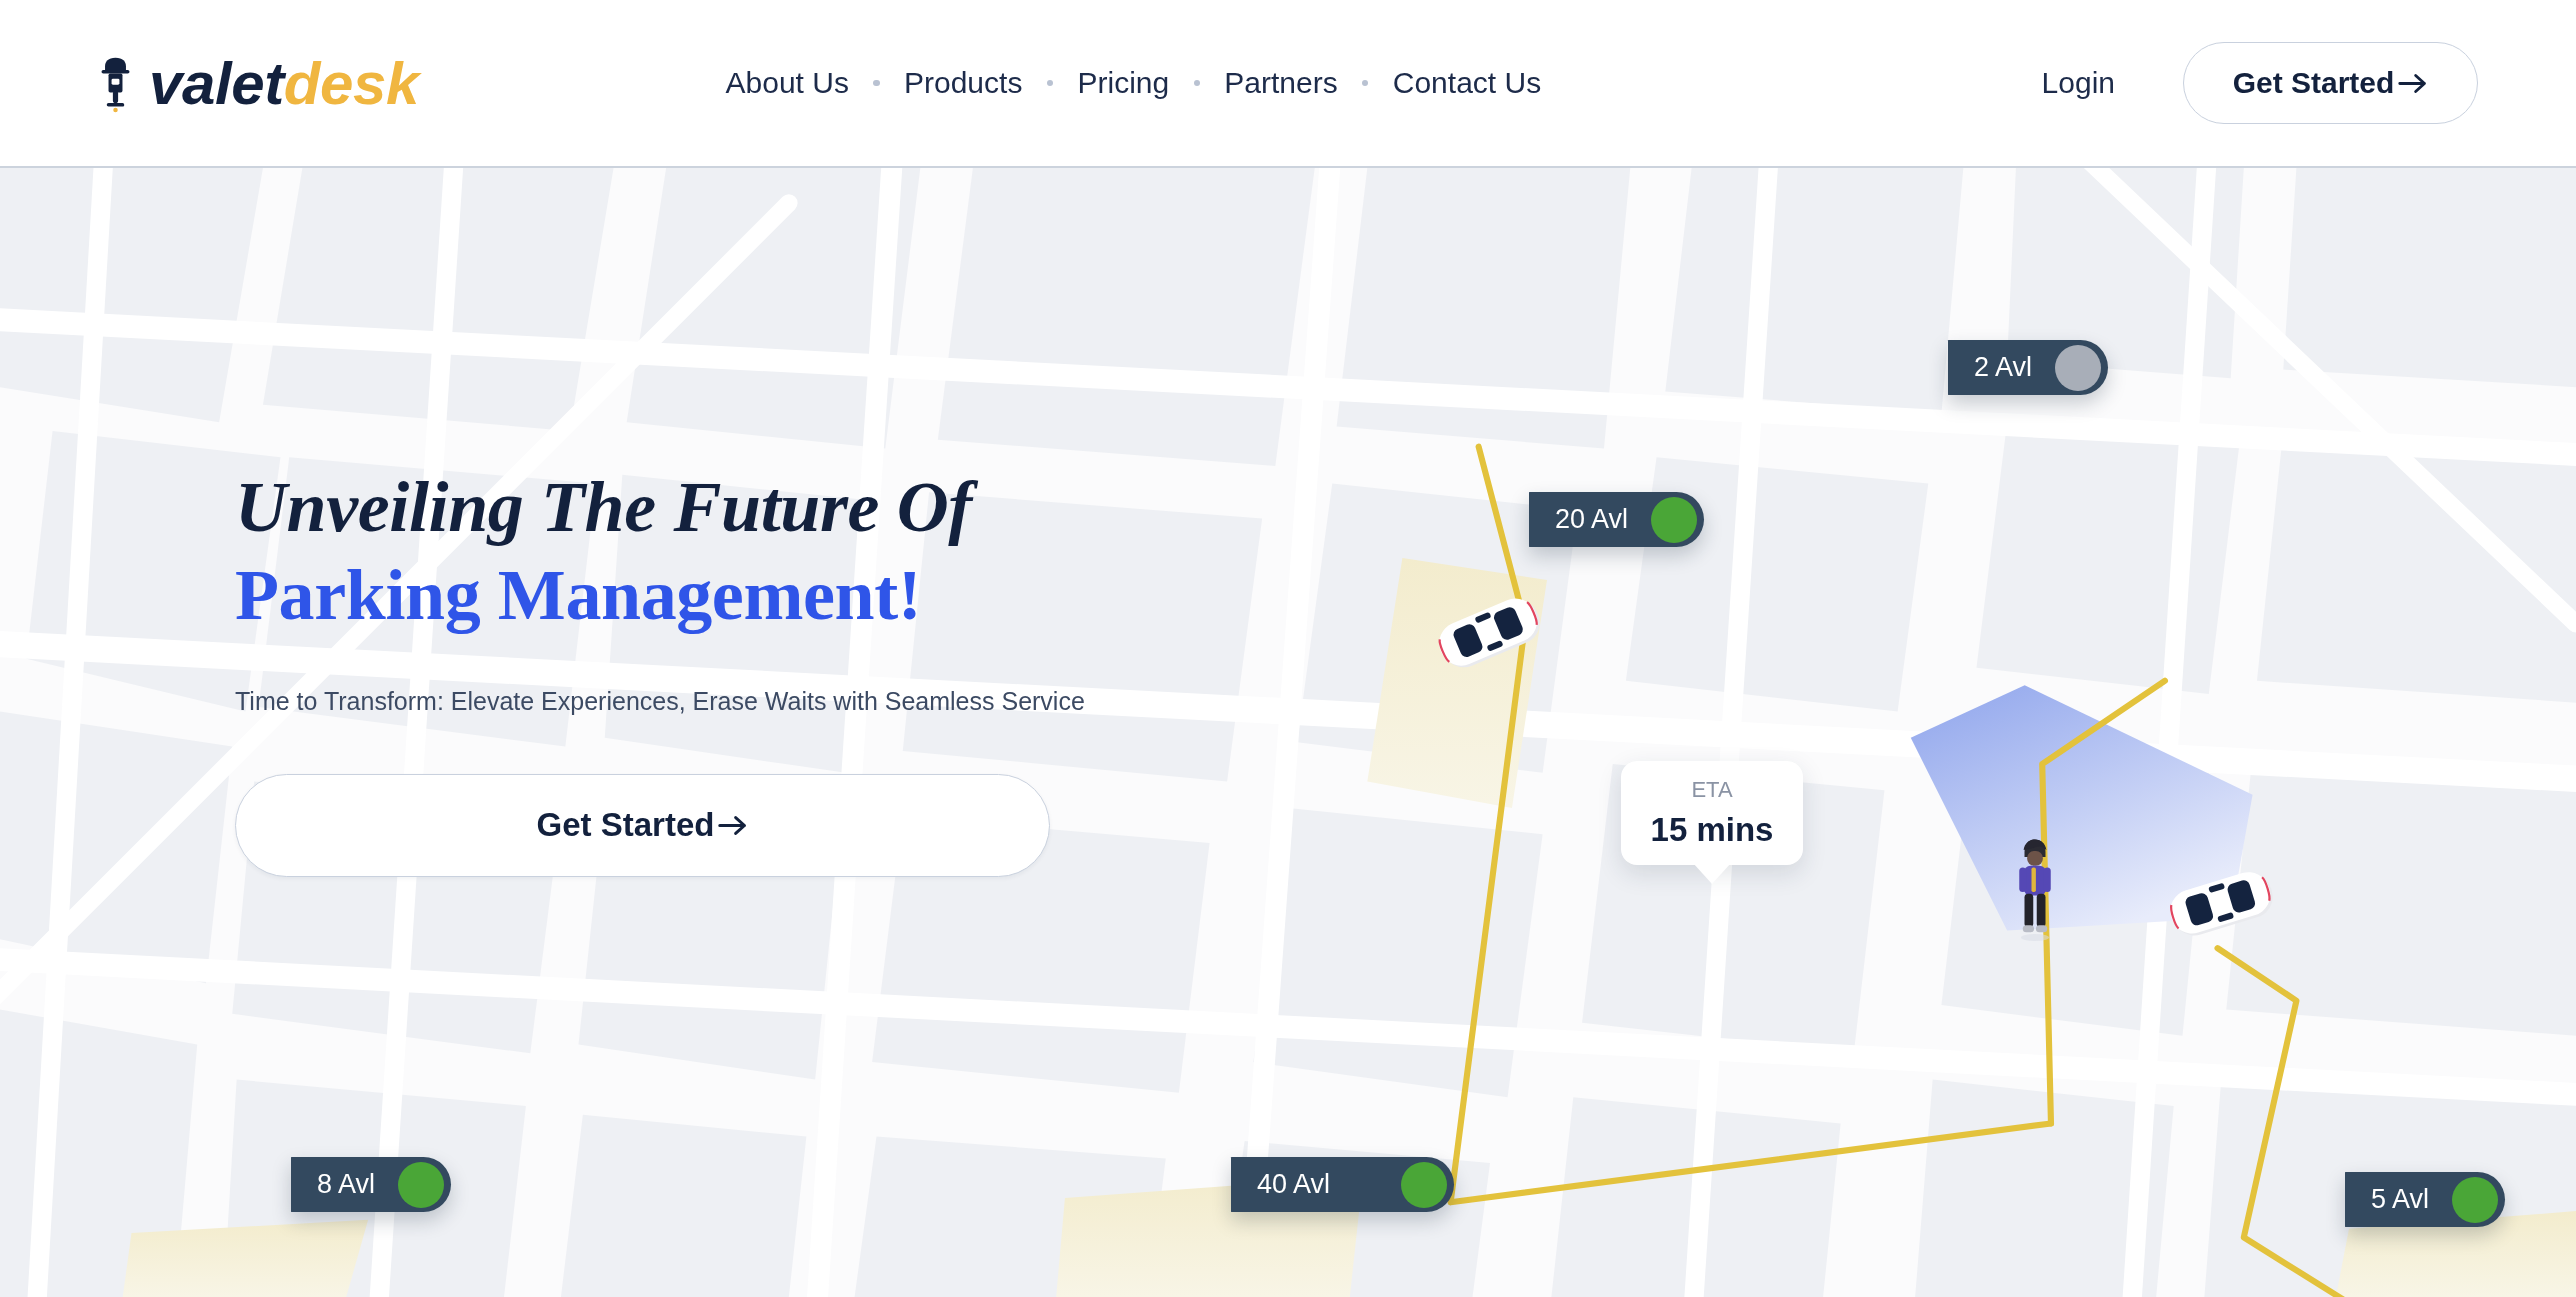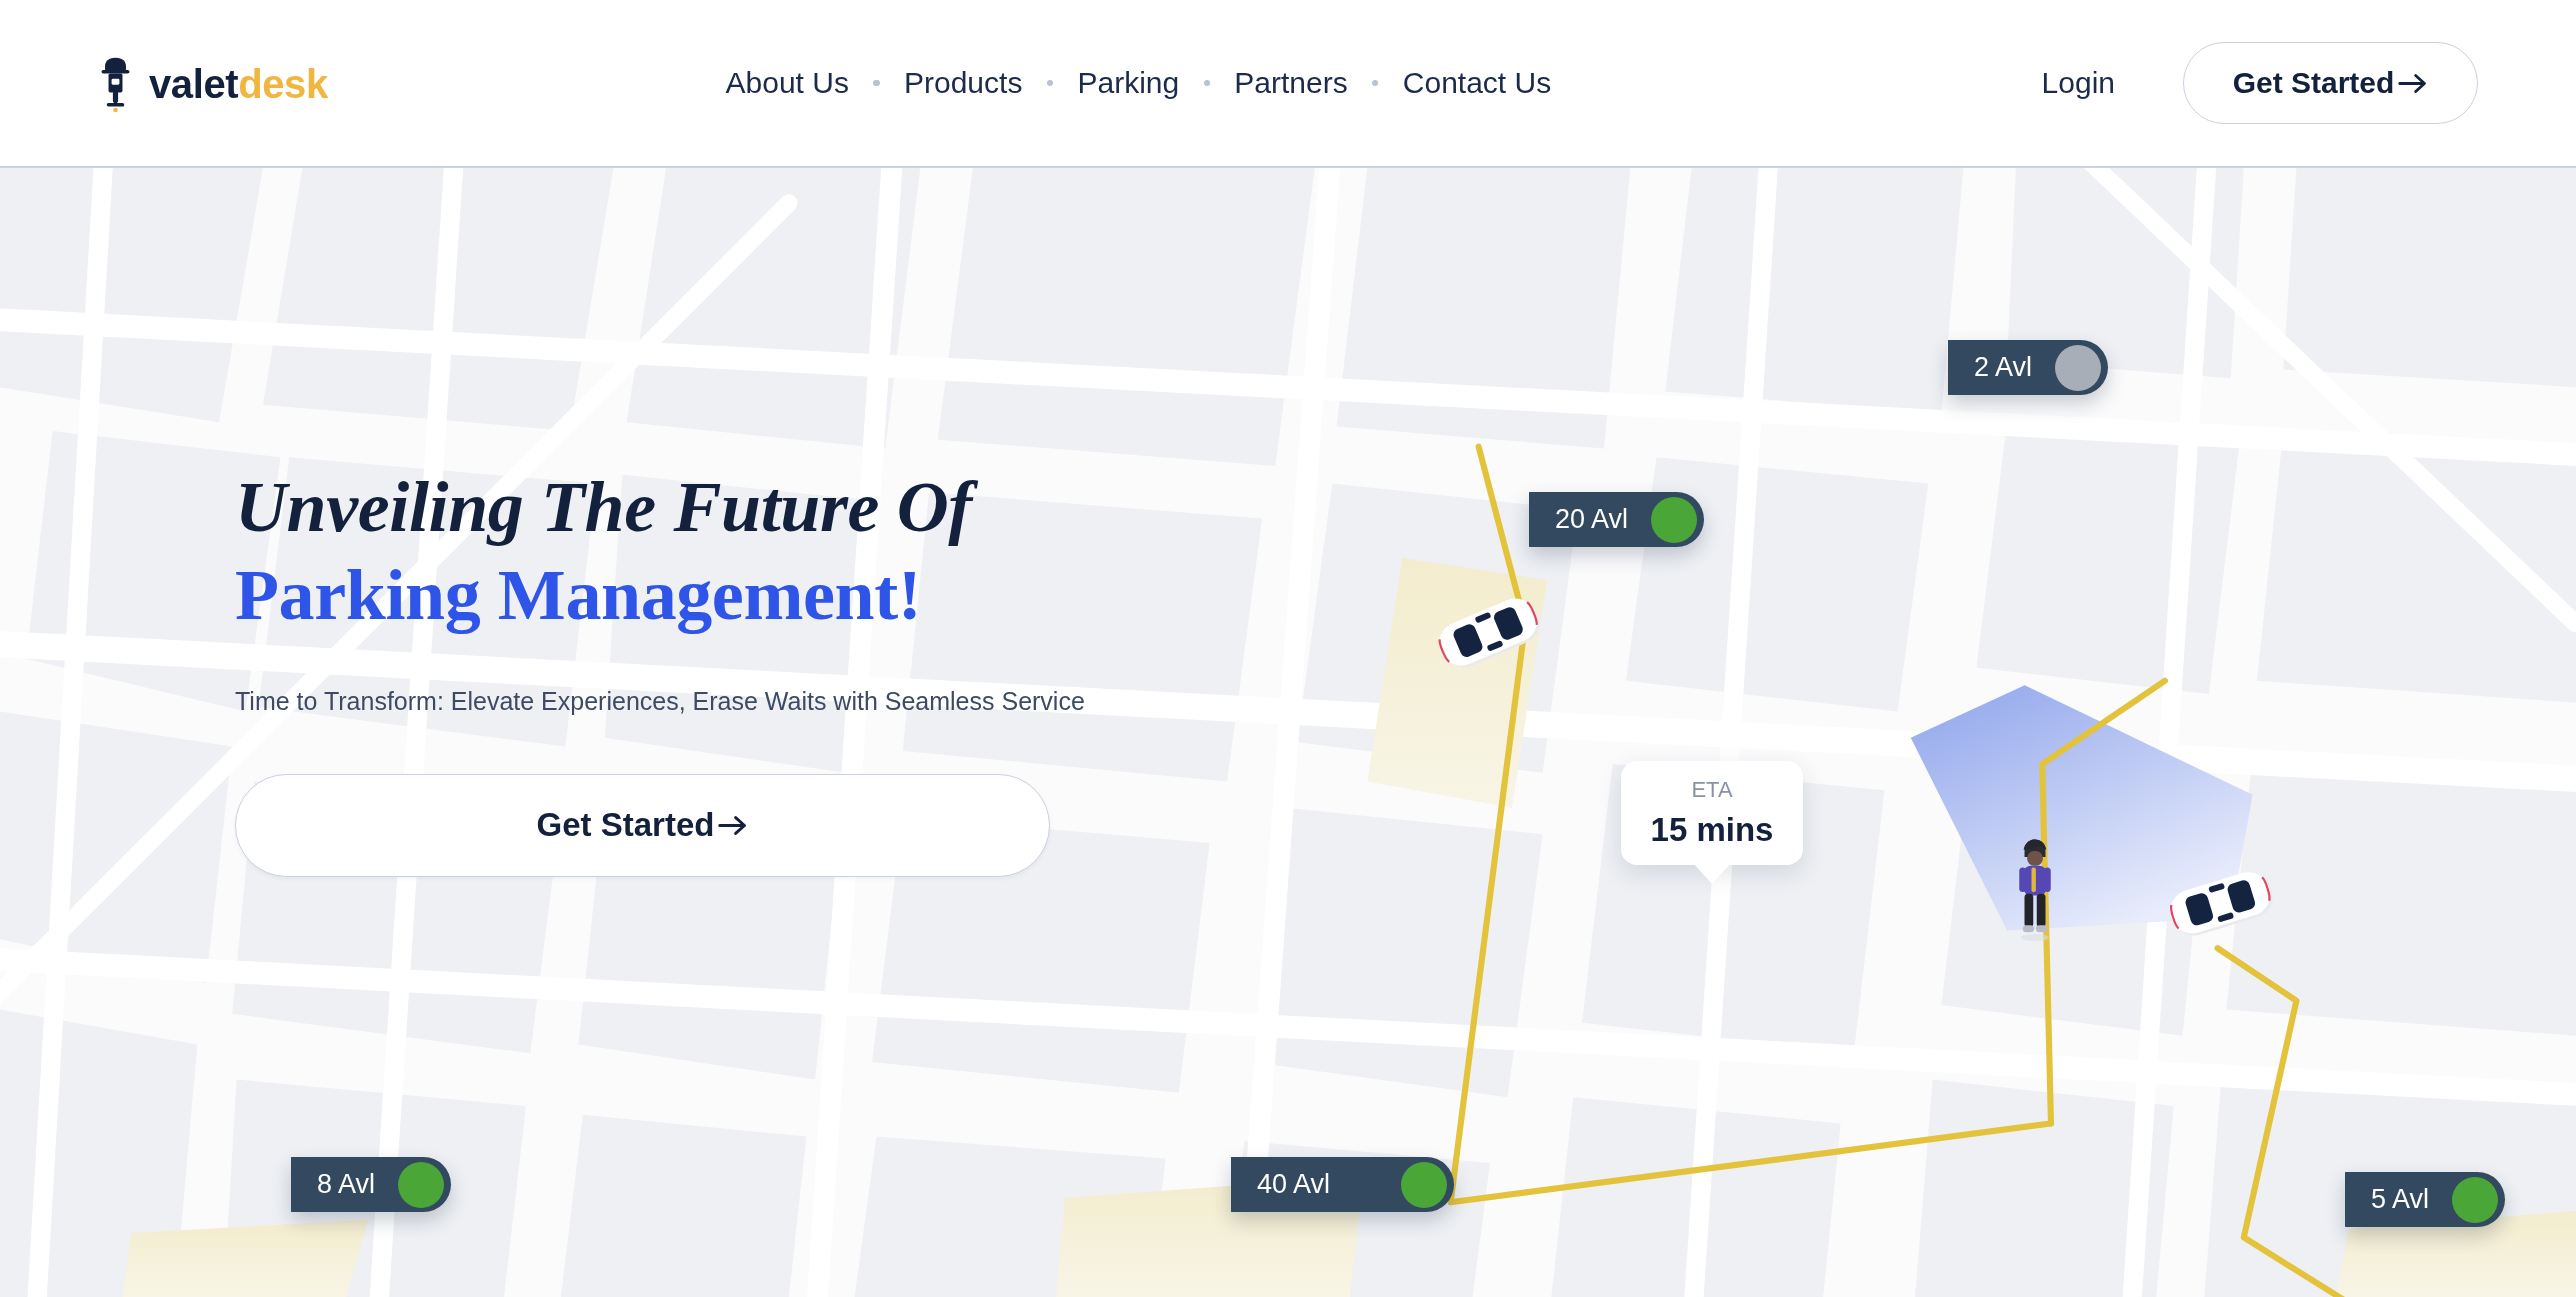--- a/index.html
+++ b/index.html
@@ -20,23 +20,24 @@
     z-index:50;
   }
   .brand{
     position:absolute; left:98px; top:50%;
     transform:translateY(-50%);
     display:flex; align-items:center; gap:16px;
     cursor:pointer;
   }
   .brand-mark{ width:35px; height:61px; display:block; }
   .brand-text{
-    font-size:40px; font-weight:700; letter-spacing:-0.4px;
+    font-size:60px; font-weight:700; letter-spacing:-0.4px;
     line-height:1;
     white-space:nowrap;
+    font-style:italic;
   }
   .brand-text .t1{ color:#13213d; }
   .brand-text .t2{ color:#f0b640; }
 
   .nav{
     position:absolute; left:701px; top:50%;
     transform:translateY(-50%);
     display:flex; align-items:center; gap:0;
   }
   .nav-link{
@@ -163,21 +164,21 @@
     <div class="brand-text">
       <span class="t1">valet</span><span class="t2">desk</span>
     </div>
   </div>
 
   <nav class="nav">
     <a class="nav-link">About Us</a>
     <span class="nav-dot"></span>
     <a class="nav-link">Products</a>
     <span class="nav-dot"></span>
-    <a class="nav-link">Parking</a>
+    <a class="nav-link">Pricing</a>
     <span class="nav-dot"></span>
     <a class="nav-link">Partners</a>
     <span class="nav-dot"></span>
     <a class="nav-link">Contact Us</a>
   </nav>
 
   <div class="header-right">
     <a class="login-link">Login</a>
     <div class="btn-pill btn-nav">
       <span>Get Started</span>

